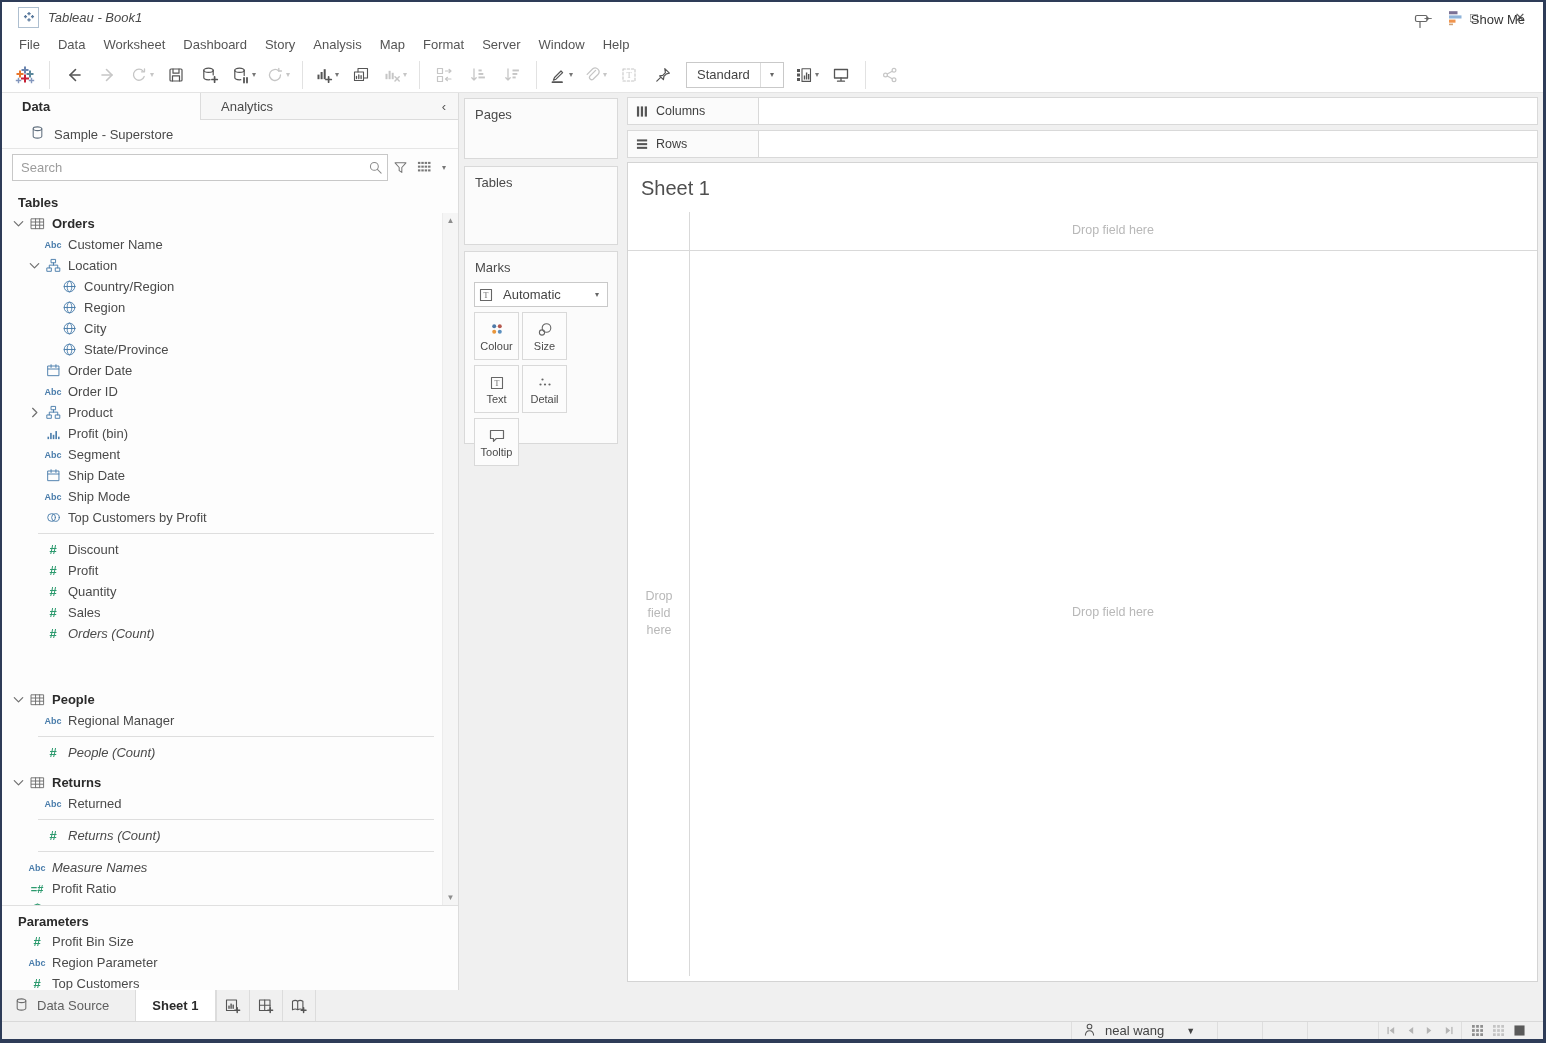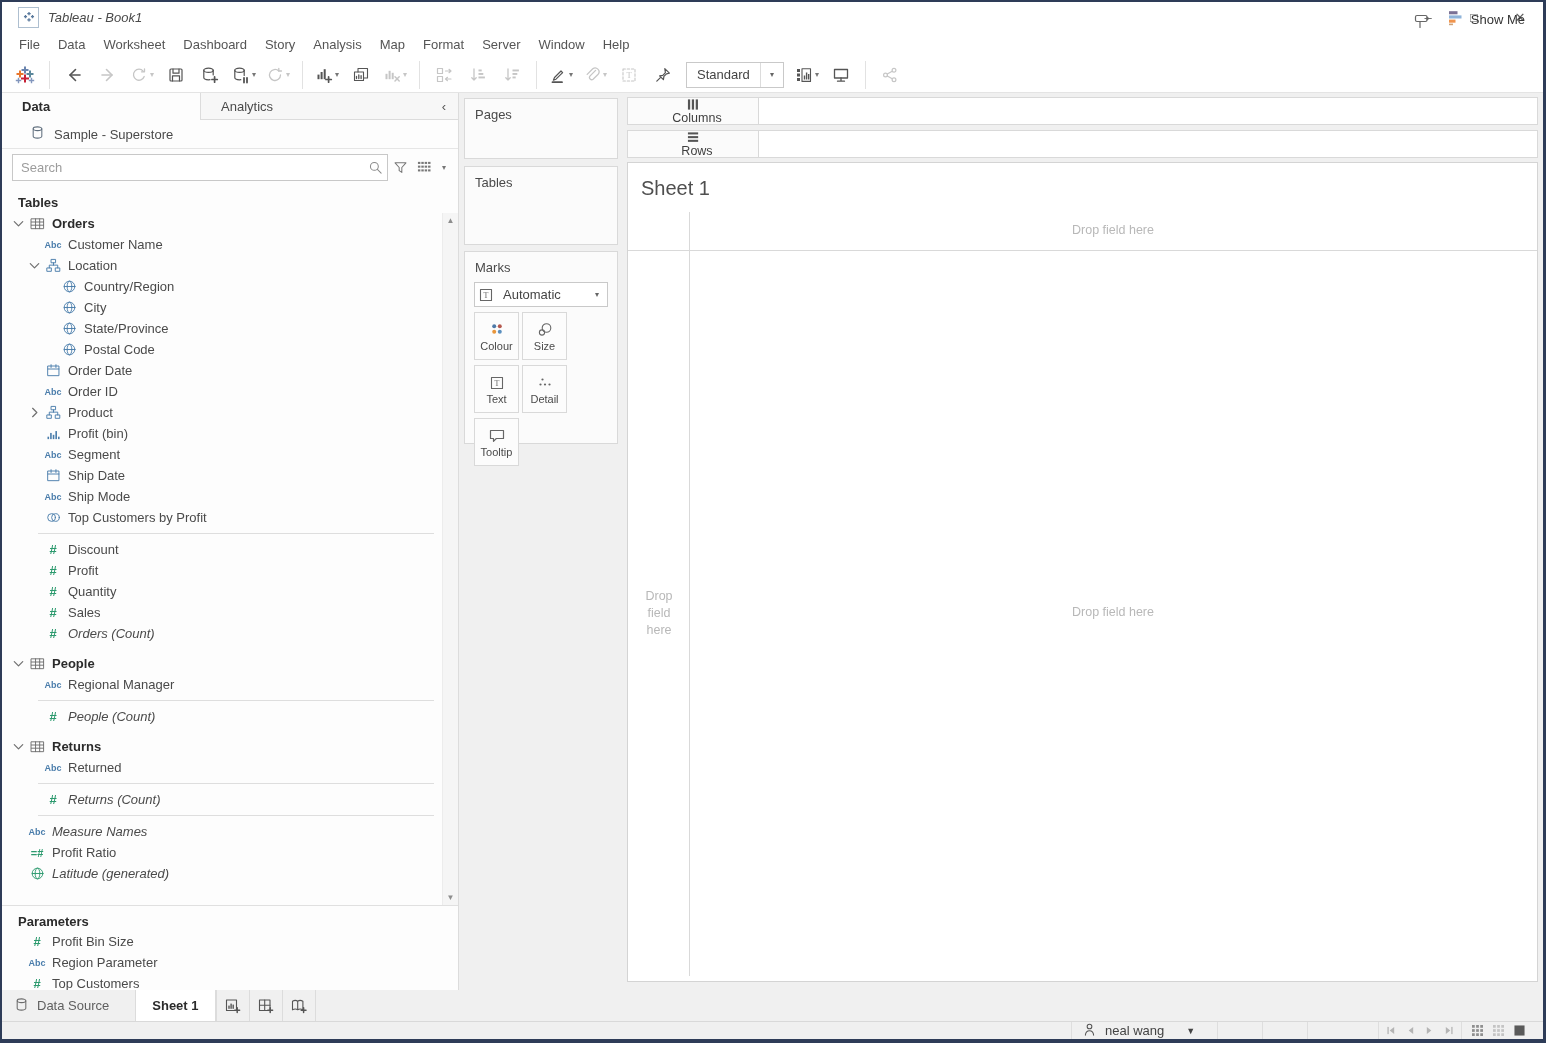--- a/index.html
+++ b/index.html
@@ -72,21 +72,21 @@
   .marks-dd{position:absolute;left:9px;right:9px;top:30px;height:23px;border:1px solid #c9c9c9;background:#fff;display:flex;align-items:center;}
   .marks-dd .mdlabel{flex:1;color:#444;padding-left:6px;}
   .marks-dd .mdcaret{width:20px;height:100%;display:flex;align-items:center;justify-content:center;color:#666;font-size:8px;}
   .marks-grid{position:absolute;left:9px;top:60px;display:flex;flex-wrap:wrap;width:142px;}
   .mark-btn{width:43px;height:46px;border:1px solid #d9d9d9;background:#fcfcfc;margin:0 3px 5px 0;display:flex;flex-direction:column;align-items:center;justify-content:center;}
   .mark-btn .mlabel{font-size:11px;color:#4a4a4a;margin-top:1px;}
 
   
   .canvas-col{position:absolute;left:623px;top:0;right:0;height:100%;background:#f0f0f0;}
   .shelf{position:absolute;left:2px;right:5px;height:26px;border:1px solid #d9d9d9;background:#fff;display:flex;}
-  .shelf .shelf-label{width:122px;border-right:1px solid #d9d9d9;background:#fbfbfb;display:flex;align-items:center;padding-left:8px;color:#3f3f3f;font-size:12.5px;flex-direction:column;}
+  .shelf .shelf-label{width:122px;border-right:1px solid #d9d9d9;background:#fbfbfb;display:flex;align-items:center;padding-left:8px;color:#3f3f3f;font-size:12.5px;}
   .shelf .shelf-label .sic{margin-right:7px;display:flex;}
   .shelf .shelf-field-area{flex:1;}
   .sheet{position:absolute;left:2px;right:5px;top:69px;bottom:8px;background:#fff;border:1px solid #d4d4d4;}
   .sheet-title{position:absolute;left:13px;top:14px;font-size:20px;color:#4f4f4f;}
   .sheet .vline{position:absolute;left:61px;top:49px;bottom:5px;width:1px;background:#d9d9d9;}
   .sheet .hline{position:absolute;left:0;right:0;top:87px;height:1px;background:#d9d9d9;}
   .drop-hint{color:#b8b8b8;font-size:12.5px;text-align:center;}
   .dz-top{position:absolute;left:61px;right:0;top:60px;}
   .dz-left{position:absolute;left:8px;width:46px;top:425px;line-height:17px;}
   .dz-center{position:absolute;left:61px;right:0;top:442px;}
@@ -468,47 +468,47 @@
             <span class="exp"></span>
             <span class="fic">
               <span style="display: flex;">
                 <svg width="15" height="15" viewBox="0 0 16 16" fill="none" stroke="#4a7dab" stroke-width="1" stroke-linecap="round" stroke-linejoin="round">
                   <circle cx="8" cy="8" r="5.7"></circle>
                   <ellipse cx="8" cy="8" rx="2.5" ry="5.7"></ellipse>
                   <path d="M2.3 8h11.4"></path>
                 </svg>
               </span>
             </span>
-            <span class="flabel">City</span>
+            <span class="flabel">Region</span>
           </div>
           <div class="field-row" style="padding-left: 40px;">
             <span class="exp"></span>
             <span class="fic">
               <span style="display: flex;">
                 <svg width="15" height="15" viewBox="0 0 16 16" fill="none" stroke="#4a7dab" stroke-width="1" stroke-linecap="round" stroke-linejoin="round">
                   <circle cx="8" cy="8" r="5.7"></circle>
                   <ellipse cx="8" cy="8" rx="2.5" ry="5.7"></ellipse>
                   <path d="M2.3 8h11.4"></path>
                 </svg>
               </span>
             </span>
-            <span class="flabel">State/Province</span>
+            <span class="flabel">City</span>
           </div>
           <div class="field-row" style="padding-left: 40px;">
             <span class="exp"></span>
             <span class="fic">
               <span style="display: flex;">
                 <svg width="15" height="15" viewBox="0 0 16 16" fill="none" stroke="#4a7dab" stroke-width="1" stroke-linecap="round" stroke-linejoin="round">
                   <circle cx="8" cy="8" r="5.7"></circle>
                   <ellipse cx="8" cy="8" rx="2.5" ry="5.7"></ellipse>
                   <path d="M2.3 8h11.4"></path>
                 </svg>
               </span>
             </span>
-            <span class="flabel">Postal Code</span>
+            <span class="flabel">State/Province</span>
           </div>
           <div class="field-row" style="padding-left: 24px;">
             <span class="exp"></span>
             <span class="fic">
               <span style="display: flex;">
                 <svg width="15" height="15" viewBox="0 0 16 16" fill="none" stroke="#4a7dab" stroke-width="1" stroke-linecap="round" stroke-linejoin="round">
                   <rect x="2.2" y="3.2" width="11.6" height="10.3"></rect>
                   <path d="M2.2 6.4h11.6 M5.4 1.8v3 M10.6 1.8v3"></path>
                 </svg>
               </span>
@@ -625,21 +625,21 @@
             <span class="flabel">Sales</span>
           </div>
           <div class="field-row" style="padding-left: 24px;">
             <span class="exp"></span>
             <span class="fic">
               <span class="hash-ic" style="color: rgb(44, 154, 110);">#</span>
             </span>
             <span class="flabel i">Orders (Count)</span>
           </div>
           <div class="fgap"></div>
-          <div class="field-row" style="padding-left: 8px;">
+          <div class="field-row" style="padding-left: 8px; margin-top: 36px;">
             <span class="exp">
               <svg width="15" height="15" viewBox="0 0 16 16" fill="none" stroke="#707070" stroke-width="1.3" stroke-linecap="round" stroke-linejoin="round">
                 <path d="M3.5 6l4.5 4.5L12.5 6"></path>
               </svg>
             </span>
             <span class="fic">
               <span style="display: flex;">
                 <svg width="15" height="15" viewBox="0 0 16 16" fill="none" stroke="#6e6e6e" stroke-width="1" stroke-linecap="round" stroke-linejoin="round">
                   <rect x="1.5" y="3" width="13" height="10.5"></rect>
                   <path d="M1.5 6.4h13 M1.5 9.8h13 M5.9 3v10.5 M10.3 3v10.5"></path>

